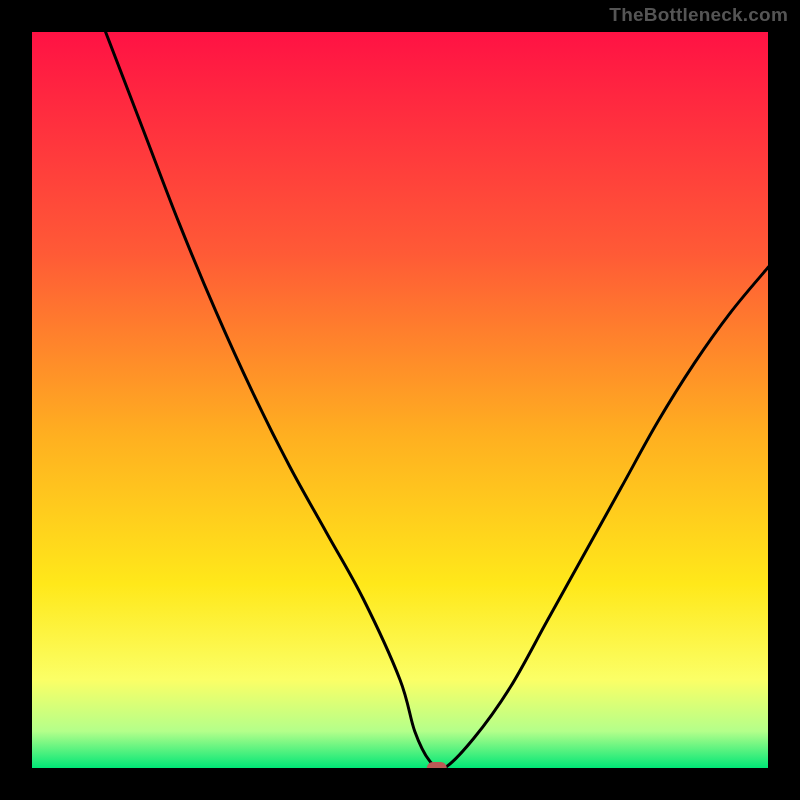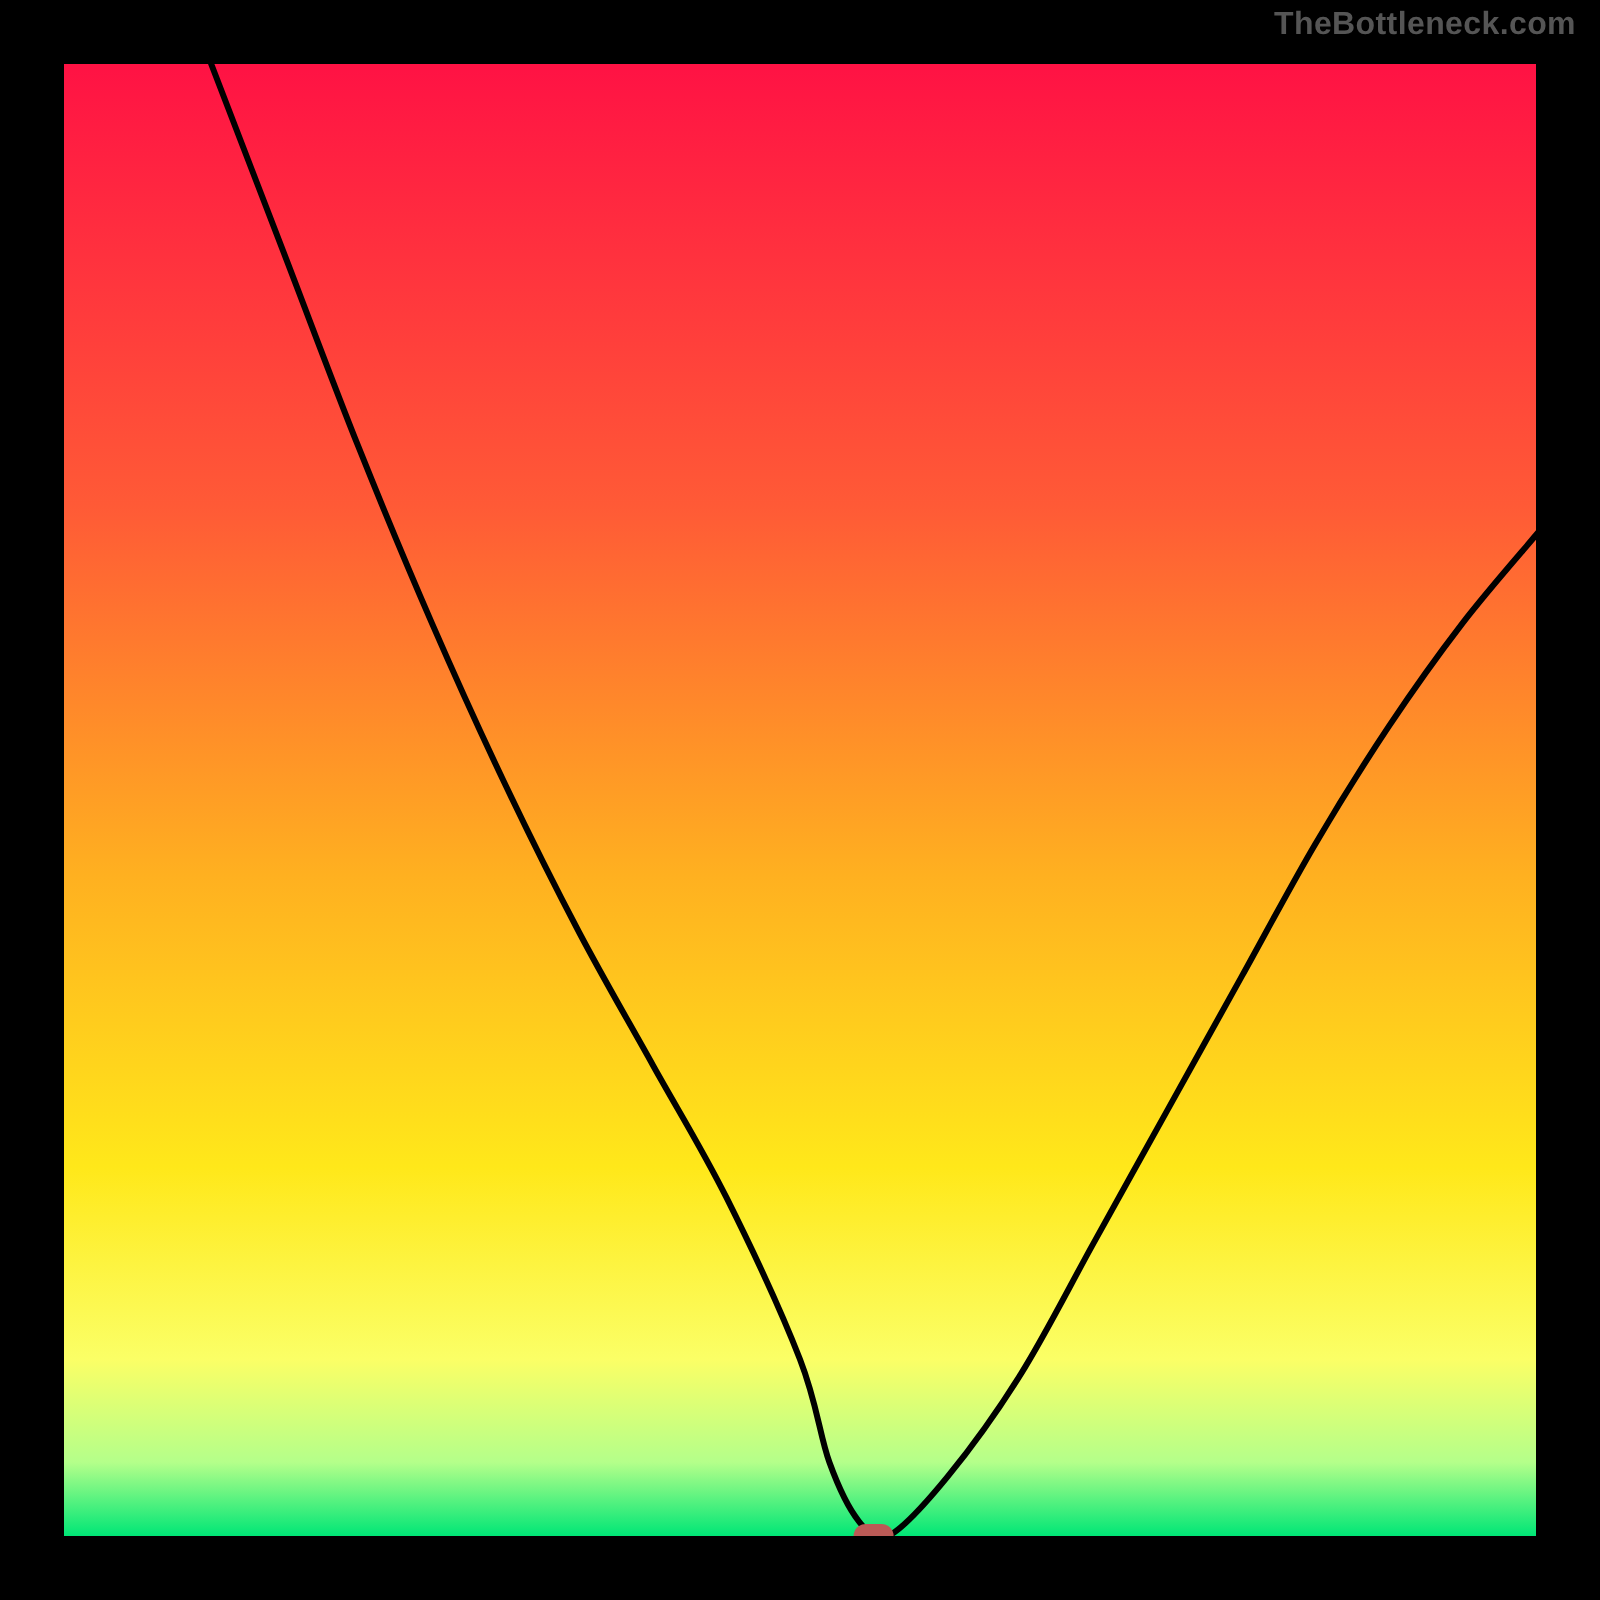--- a/index.html
+++ b/index.html
@@ -15,21 +15,21 @@
     position: relative;
     width: 800px;
     height: 800px;
     background: #000;
   }
   .attribution {
     position: absolute;
     top: 4px;
     right: 12px;
     color: #555;
-    font-size: 16px;
+    font-size: 19px;
     font-weight: 600;
     letter-spacing: 0.2px;
     z-index: 5;
   }
   svg.plot {
     position: absolute;
     top: 32px;
     left: 32px;
     width: 736px;
     height: 736px;

